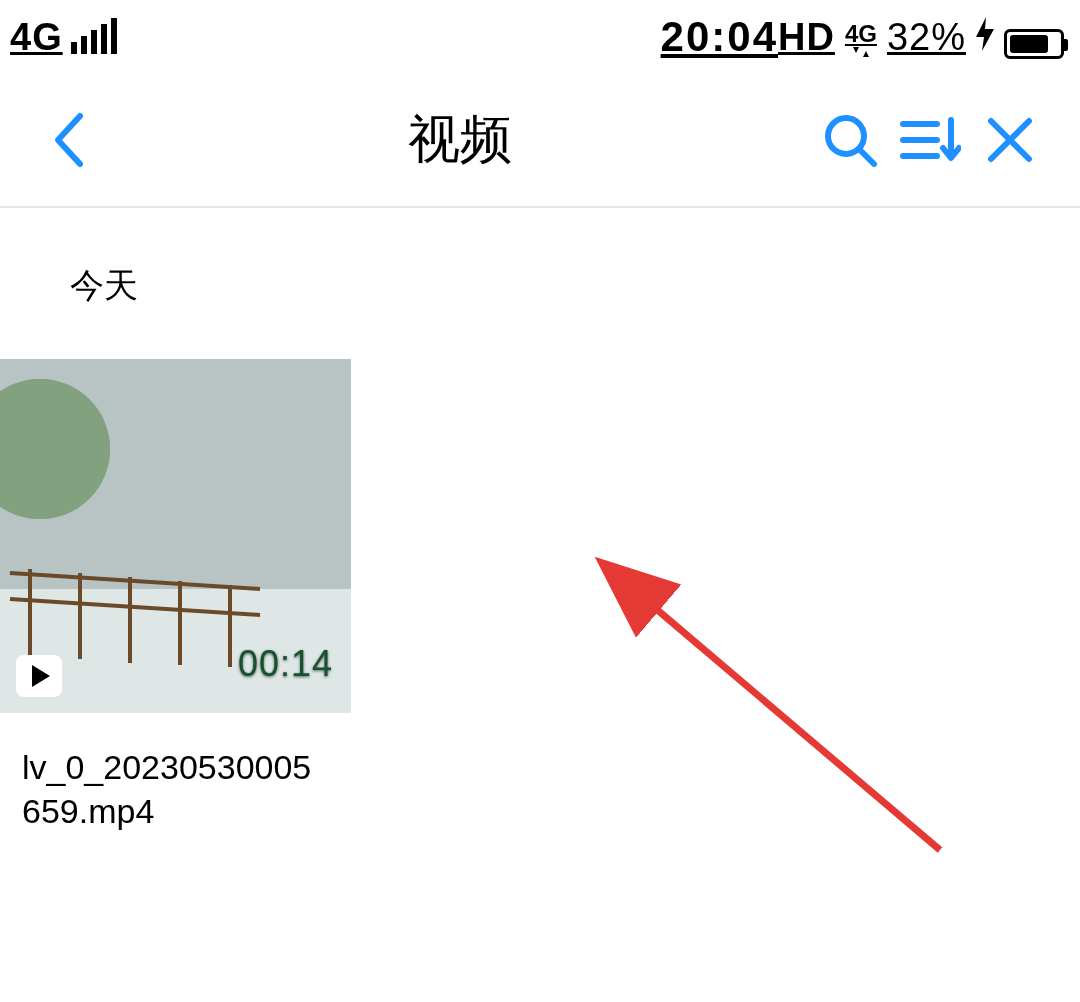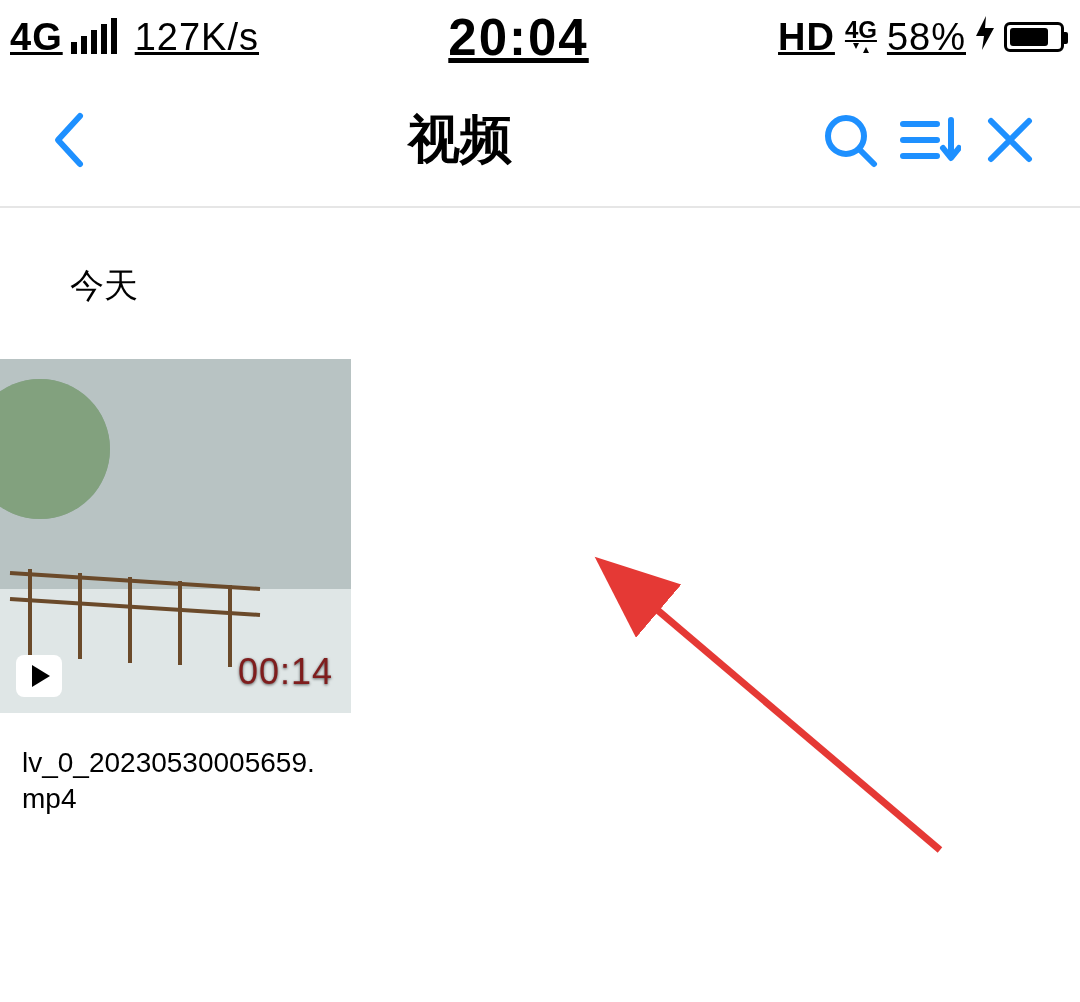--- a/index.html
+++ b/index.html
@@ -9,76 +9,75 @@
     .status-bar { height: 74px; display: flex; align-items: center; padding: 0 16px 0 10px; font-weight: 600; text-decoration: underline; }
     .status-left { display: flex; align-items: center; gap: 8px; }
     .sb-txt { font-size: 38px; letter-spacing: 1px; }
     .sb-signal { display: inline-flex; align-items: flex-end; gap: 4px; height: 34px; }
     .sb-signal span { width: 6px; background: #000; display: inline-block; }
     .sb-signal span:nth-child(1){height:12px}
     .sb-signal span:nth-child(2){height:18px}
     .sb-signal span:nth-child(3){height:24px}
     .sb-signal span:nth-child(4){height:30px}
     .sb-signal span:nth-child(5){height:36px}
-    .status-center { flex: 1; text-align: center; font-size: 51px; letter-spacing: 2px; }
-    .status-right { display: flex; align-items: center; gap: 10px; }
+    .status-center { flex: 1; text-align: right; font-size: 42px; letter-spacing: 2px; }
+    .status-right { display: flex; align-items: flex-end; gap: 10px; }
     .hd-4g { display:flex; flex-direction:column; line-height:0.9; align-items:center; font-size:24px; font-weight:700;}
     .bolt { font-size: 34px; }
     .battery { width: 60px; height: 30px; border: 3px solid #000; border-radius: 6px; position: relative; display:inline-block; }
     .battery:after { content:''; position:absolute; right:-7px; top:7px; width:4px; height:12px; background:#000; border-radius: 0 2px 2px 0;}
     .battery .fill { position:absolute; left:3px; top:3px; bottom:3px; background:#000; border-radius:3px;}
 
     
     .app-bar { height: 134px; display:flex; align-items:center; padding: 0 30px; border-bottom: 2px solid #e6e6e6; }
-    .app-bar .title { flex:1; text-align:center; font-size: 52px; font-weight: 700; }
+    .app-bar .title { flex:1; text-align:center; font-size: 52px; font-weight: 400; }
     .app-bar .icon-btn { width: 80px; height: 80px; display:flex; align-items:center; justify-content:center; color:#1e90ff; }
     .icon-btn svg { stroke:#1e90ff; stroke-width:6; fill:none; stroke-linecap:round; stroke-linejoin:round; }
 
     
     .section-title { font-size: 34px; font-weight: 500; padding: 55px 0 50px 70px; }
 
     
     .grid { display:flex; gap:10px; padding:0; }
     .card { width: 351px; }
     .card:first-child { margin-left:0; }
     .thumb { width: 351px; height: 354px; position:relative; overflow:hidden; }
     .thumb svg.scene { position:absolute; inset:0; width:100%; height:100%; display:block; }
     .thumb .play { position:absolute; left:16px; bottom:16px; width:46px; height:42px; background:#fff; border-radius:8px; display:flex; align-items:center; justify-content:center; }
     .thumb .play:before { content:''; display:block; width:0;height:0;border-left:18px solid #000;border-top:11px solid transparent;border-bottom:11px solid transparent; margin-left:4px;}
-    .thumb .dur { position:absolute; right:18px; bottom:20px; color:#7f1d1d; font-size:36px; letter-spacing:1px; text-shadow:0 1px 3px rgba(0,0,0,0.6); }
-    .fname { font-size: 28px; line-height:1.3; padding: 32px 0 0 22px; word-break: break-all; max-width: 330px; }
+    .thumb .dur { position:absolute; right:18px; bottom:28px; color:#14532d; font-size:36px; letter-spacing:1px; text-shadow:0 1px 3px rgba(0,0,0,0.6); }
+    .fname { font-size: 34px; line-height:1.3; padding: 32px 0 0 22px; word-break: break-all; max-width: 330px; }
 
     
     .arrow-svg { position:absolute; left:0; top:0; width:1080px; height:1002px; pointer-events:none; }
   </style>
 </head>
 <body>
 
 <div class="status-bar">
   <div class="status-left">
     <span class="sb-txt">4G</span>
     <span class="sb-signal">
         <span></span>
         <span></span>
         <span></span>
         <span></span>
         <span></span>
       </span>
-    <span class="sb-txt" style="padding-left:10px;font-weight:400;">127K/s</span>
   </div>
   <div class="status-center">20:04</div>
   <div class="status-right">
     <span class="sb-txt">HD</span>
     <span class="hd-4g">
       <span>4G</span>
       <svg width="20" height="14" viewBox="0 0 20 14">
           <path d="M2 2 L8 2 L5 8 Z M12 12 L18 12 L15 6 Z" fill="#000"></path>
         </svg>
     </span>
-    <span class="sb-txt" style="font-weight:400;">58%</span>
+    <span class="sb-txt" style="font-weight:400;">32%</span>
     <span class="bolt">
       <svg width="18" height="34" viewBox="0 0 18 34">
           <path d="M10 0 L0 20 L8 20 L6 34 L18 12 L9 12 Z" fill="#000"></path>
         </svg>
     </span>
     <span class="battery">
         <span class="fill" id="bfill" style="width: 38.34px;"></span>
       </span>
   </div>
 </div>

